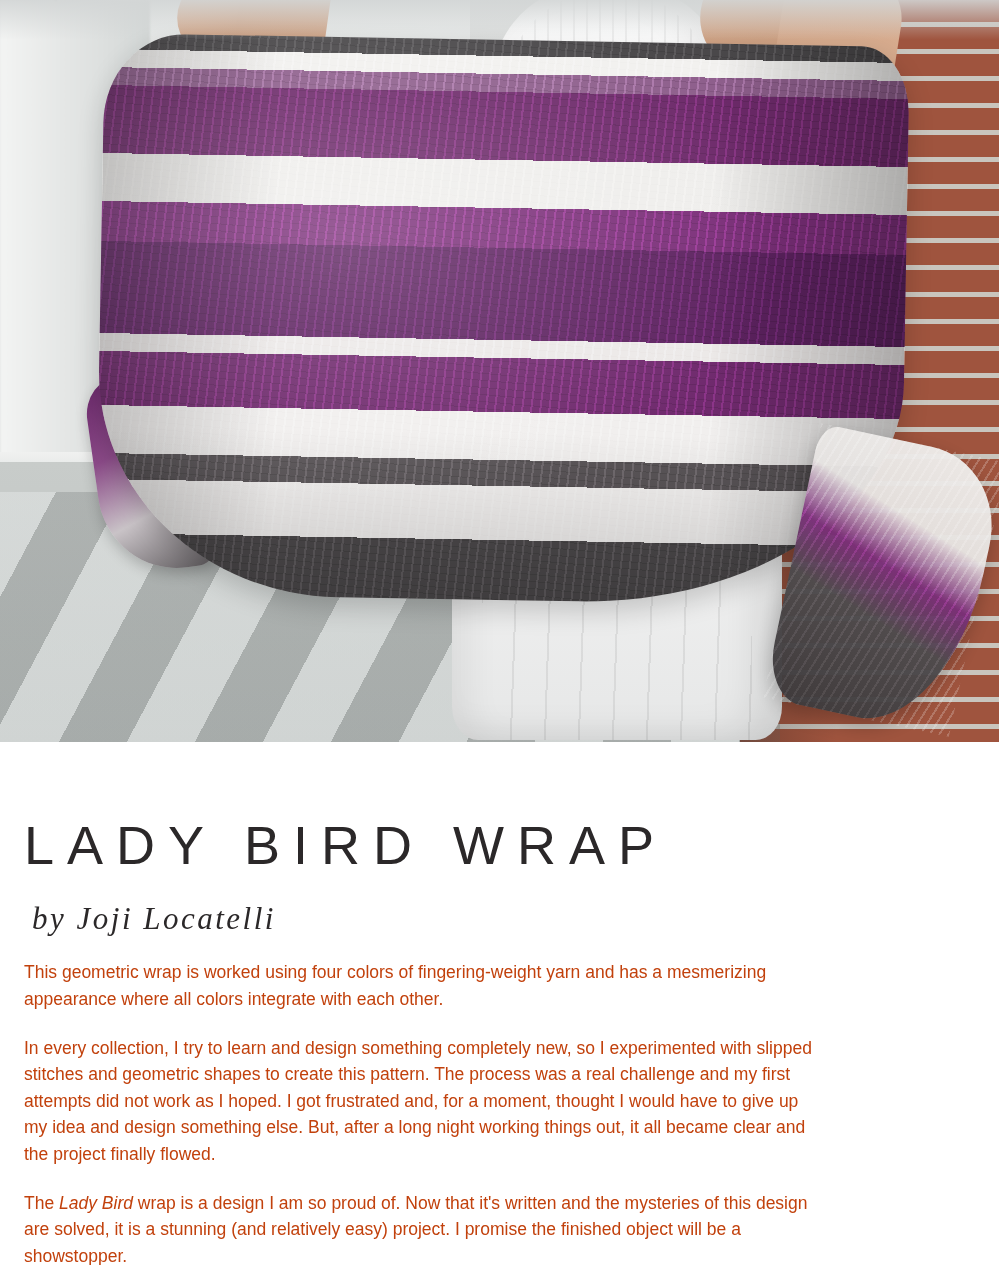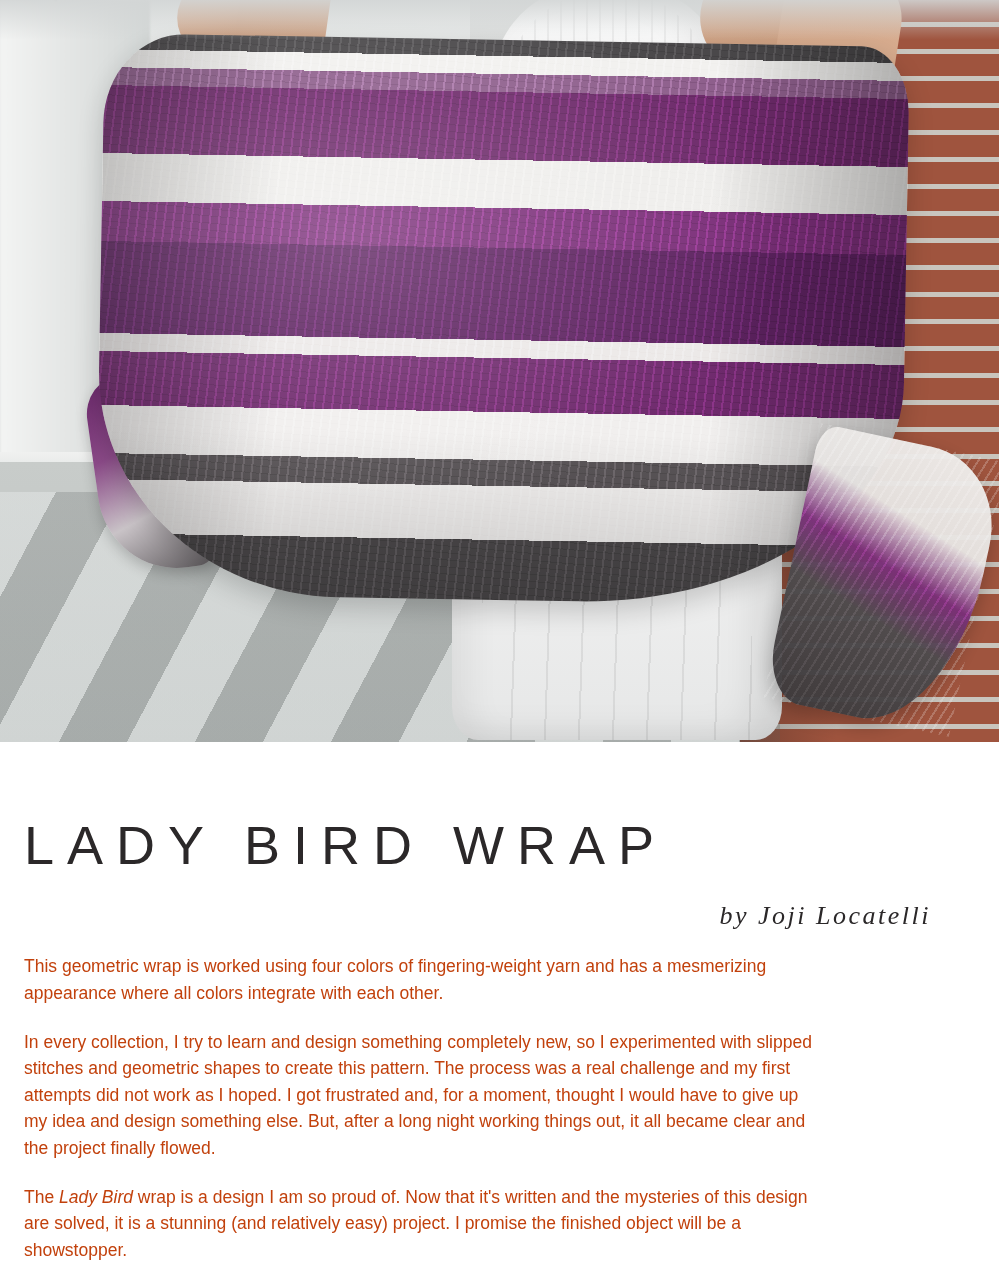--- a/index.html
+++ b/index.html
@@ -253,24 +253,23 @@
     font-weight: 300;
     font-size: 54px;
     letter-spacing: 13px;
     color: #2b2829;
     line-height: 1.1;
   }
   .byline {
     margin: 26px 0 0 8px;
     font-family: "Liberation Serif", serif;
     font-style: italic;
-    font-size: 26px;
+    font-size: 31px;
     letter-spacing: 2.5px;
     color: #2b2829;
-    text-align: right;
   }
   .para {
     margin: 22px 0 0 0;
     font-size: 17.5px;
     line-height: 1.52;
     color: #c2410c;
     max-width: 800px;
   }
   .para em {
     font-style: italic;

